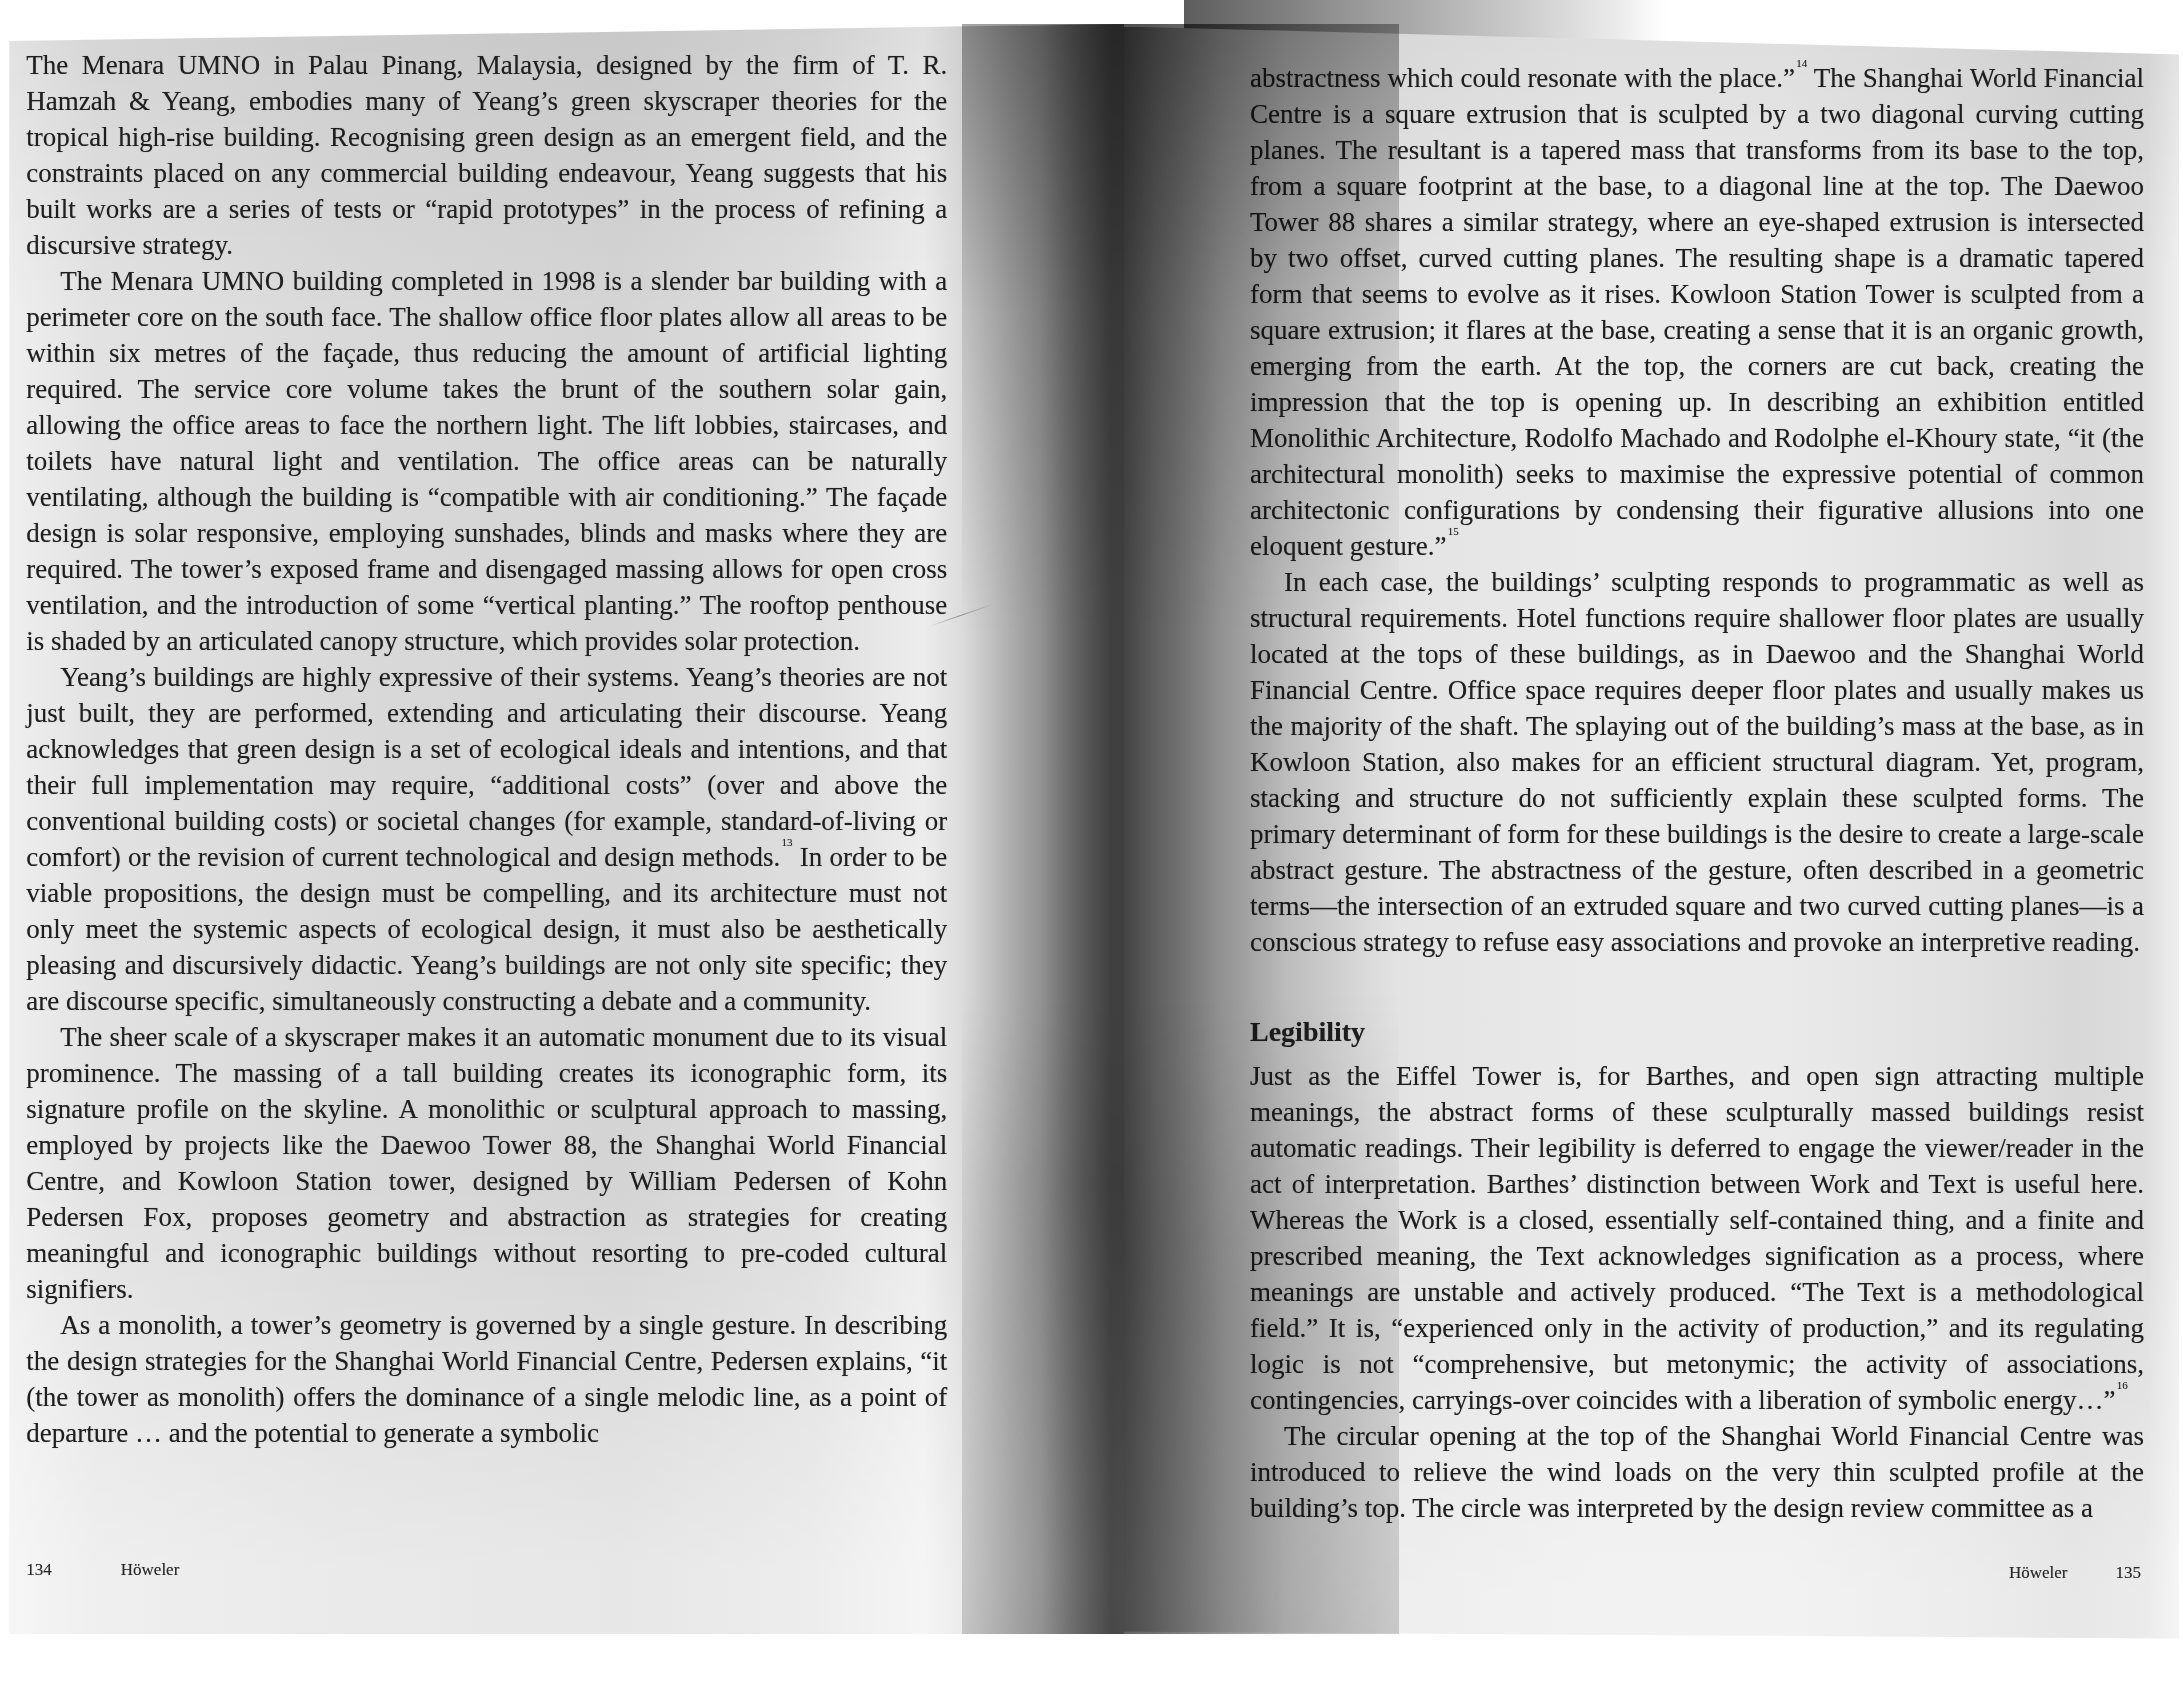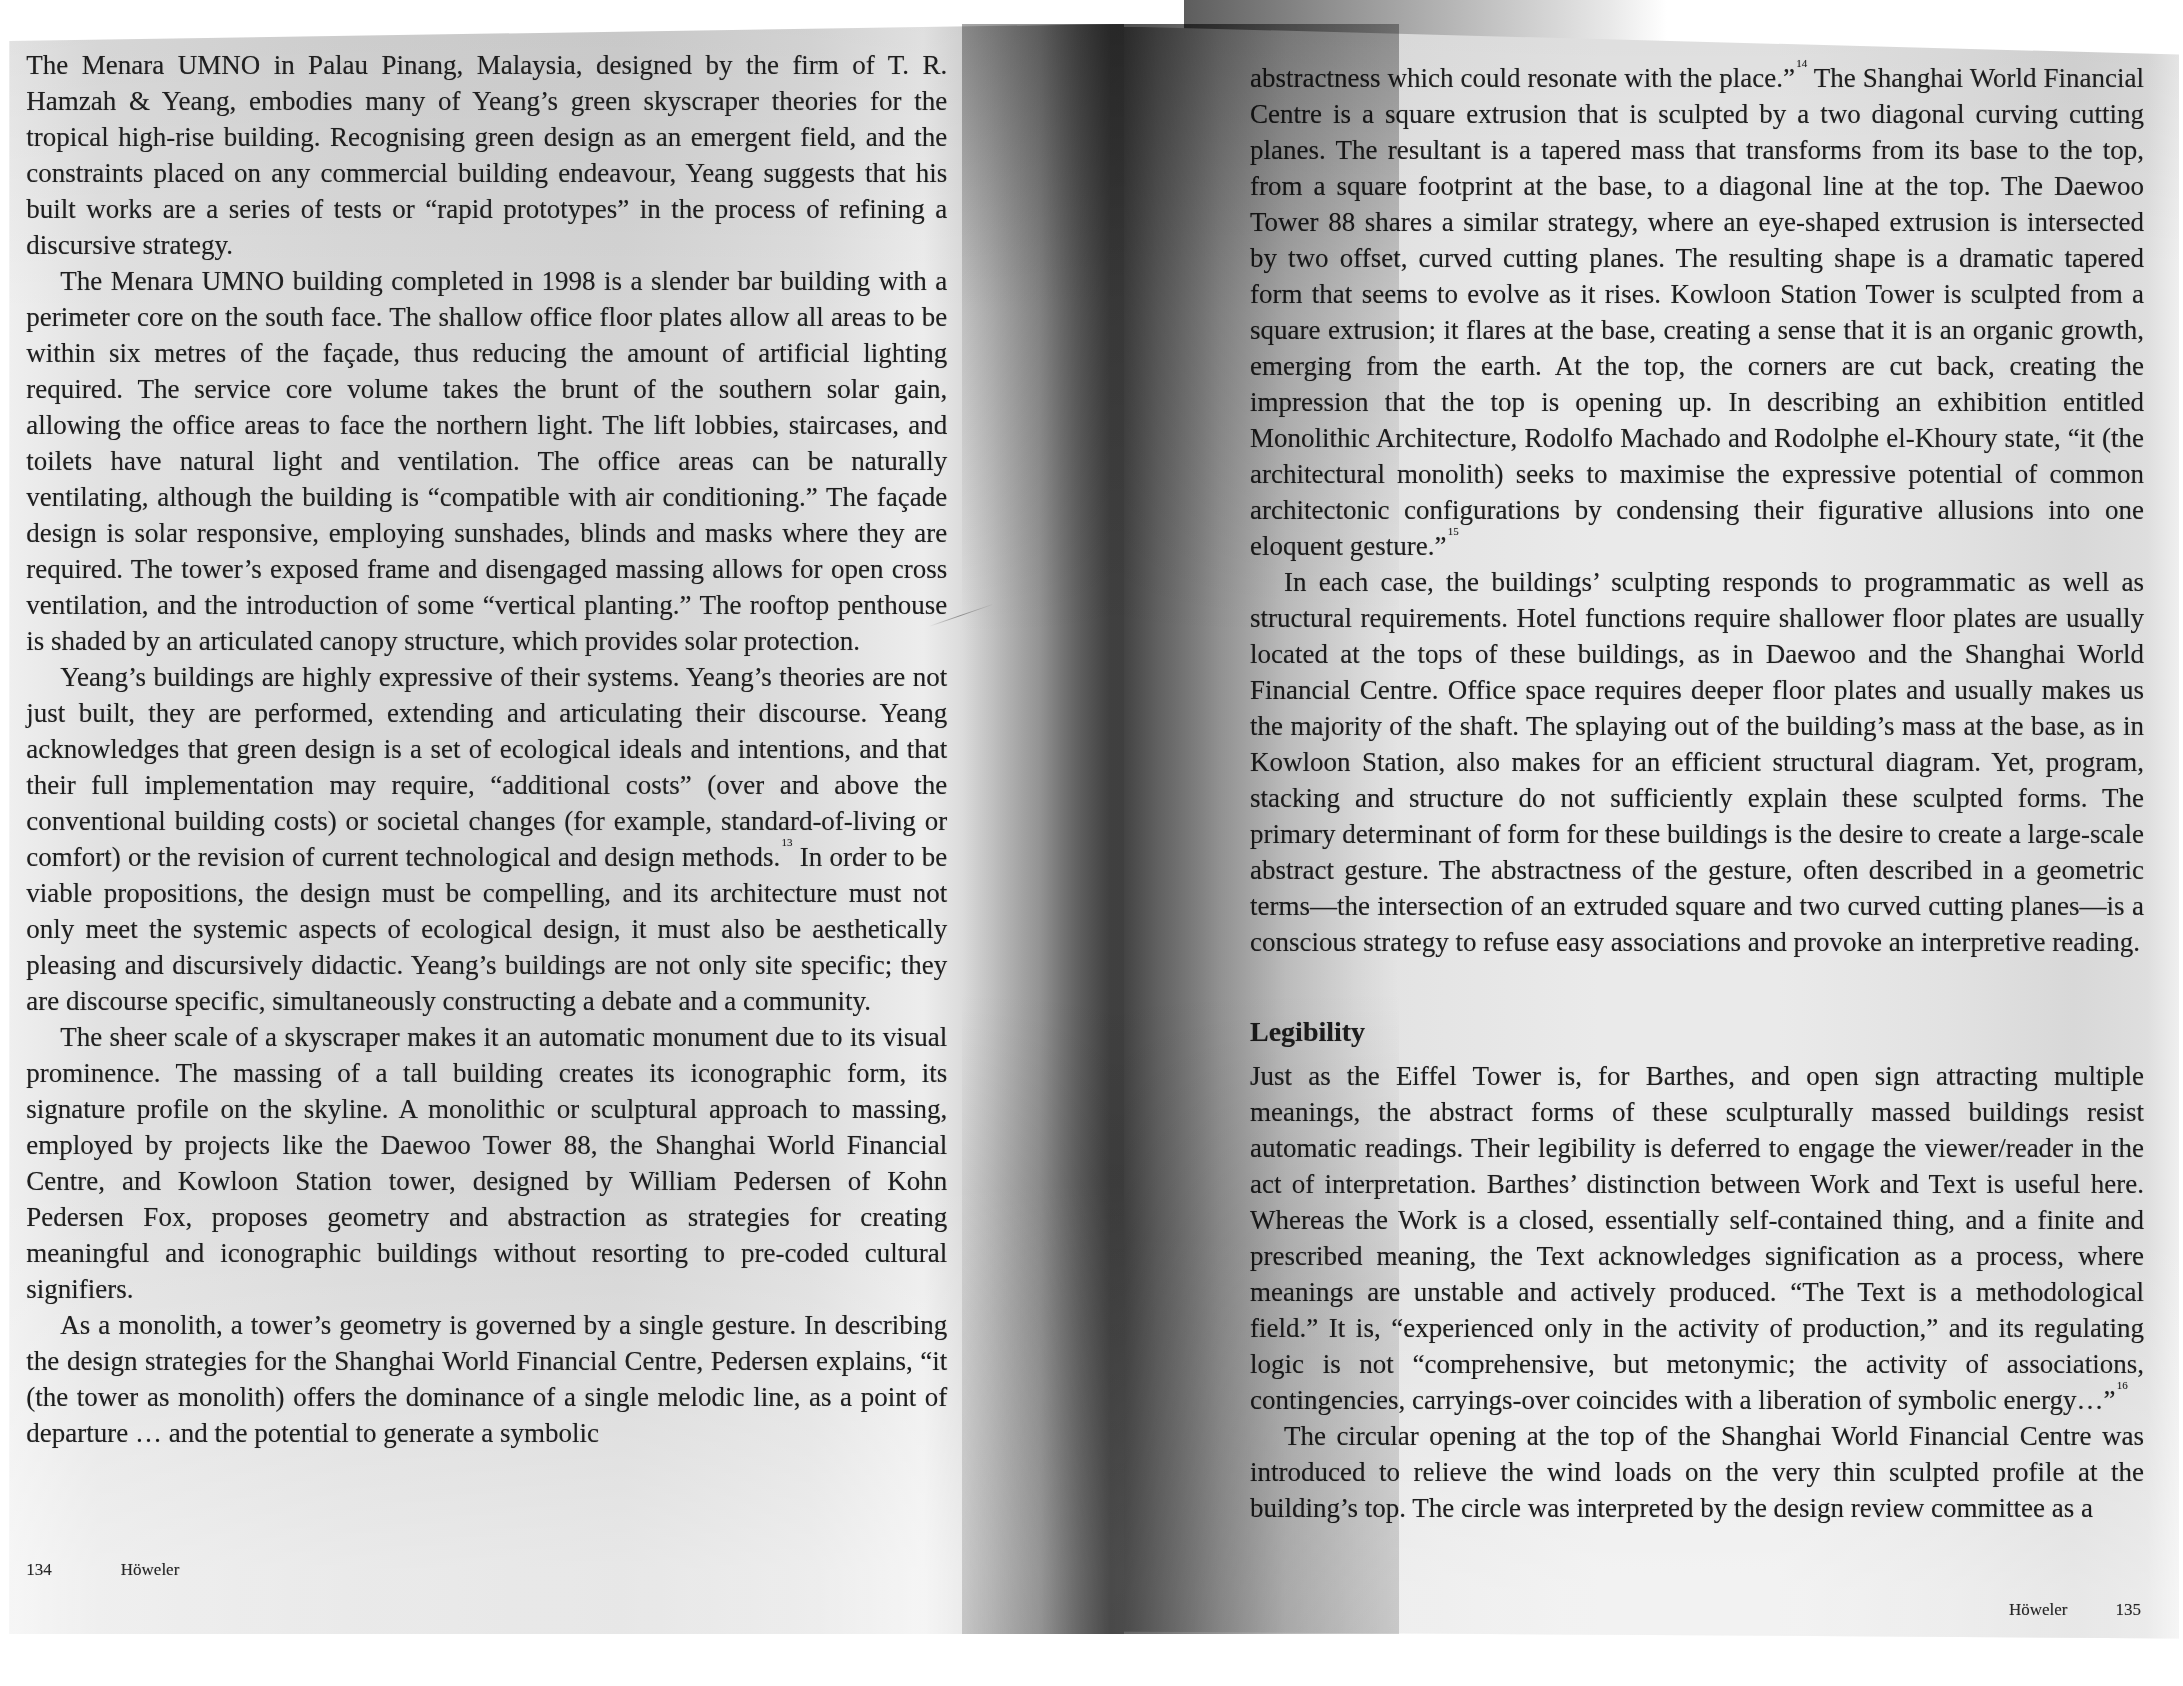--- a/index.html
+++ b/index.html
@@ -72,21 +72,21 @@
   
   .footer{
     position:absolute;
     font-size:17px;color:#272727;
     text-shadow:0 0 0.7px rgba(40,40,40,0.4);
     white-space:nowrap;
   }
   .footer-left{left:17px;top:1536px;}          
   .footer-left .num{display:inline-block;margin-right:69px;}
   .footer-right{right:38px;top:1536px;}        
-  .footer-right .num{display:inline-block;margin-left:48px;margin-top:37px;}
+  .footer-right .num{display:inline-block;margin-left:48px;}
 </style>
 </head>
 <body>
 
 <div class="stage">
 
   <div class="top-band"></div>
 
   <div class="page page-left">
     <div class="text-col text-col-left">

